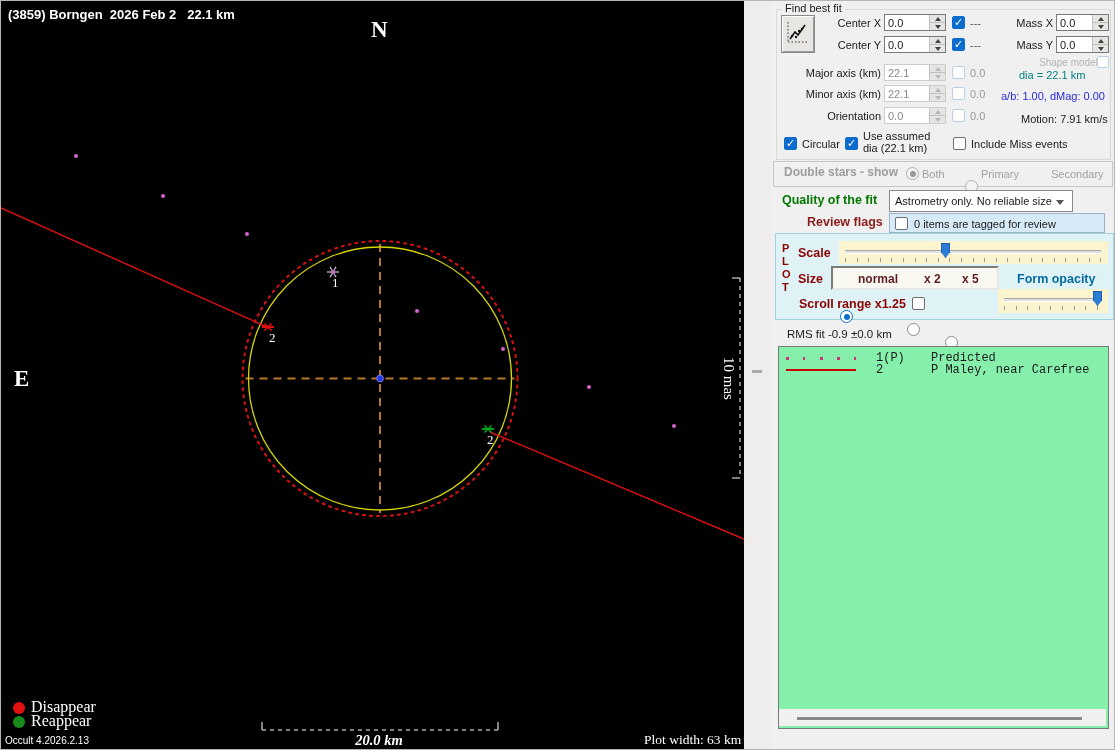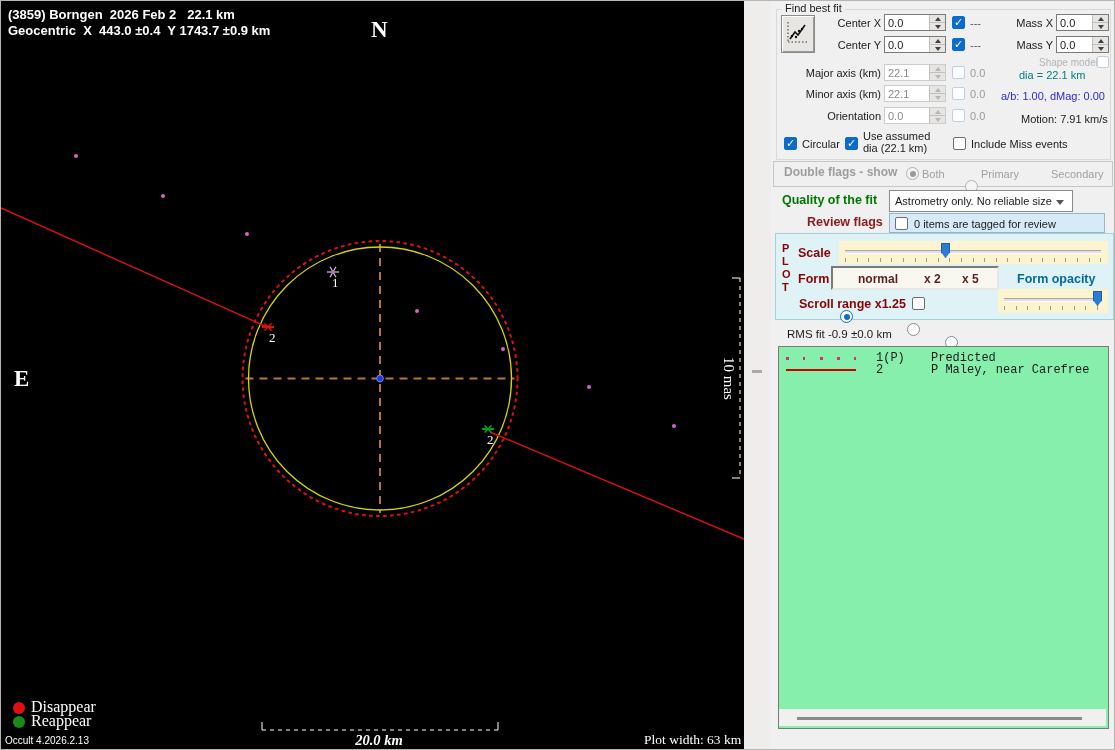--- a/index.html
+++ b/index.html
@@ -100,21 +100,20 @@
         <circle cx="379" cy="377.5" r="3.4" fill="#2438e8" stroke="#8891ff" stroke-width="0.8"></circle>
         <line x1="261" y1="729" x2="497" y2="729" stroke="#ffffff" stroke-width="1" stroke-dasharray="4 4"></line>
         <line x1="261" y1="721" x2="261" y2="729" stroke="#ffffff" stroke-width="1"></line>
         <line x1="497" y1="721" x2="497" y2="729" stroke="#ffffff" stroke-width="1"></line>
         <line x1="739" y1="277" x2="739" y2="477" stroke="#ffffff" stroke-width="1" stroke-dasharray="4 4"></line>
         <line x1="731" y1="277" x2="739" y2="277" stroke="#ffffff" stroke-width="1"></line>
         <line x1="731" y1="477" x2="739" y2="477" stroke="#ffffff" stroke-width="1"></line>
       </svg>
 
     <div class="abs ptxt ptitle" style="left:7px;top:6px">(3859) Borngen  2026 Feb 2   22.1 km</div>
-    <div class="abs ptxt ptitle" style="left:7px;top:22px">Geocentric  X  443.0 ±0.4  Y 1743.7 ±0.9 km</div>
 
     <div class="abs ptxt serif cardinal" style="left:370px;top:16px">N</div>
     <div class="abs ptxt serif cardinal" style="left:13px;top:365px">E</div>
 
     <div class="abs ptxt serif chord-num" style="left:331px;top:274px">1</div>
     <div class="abs ptxt serif chord-num" style="left:268px;top:329px">2</div>
     <div class="abs ptxt serif chord-num" style="left:486px;top:431px">2</div>
 
     <div class="abs legend-dot" style="left:12px;top:701px;background:#e01010"></div>
     <div class="abs ptxt serif legend-txt" style="left:30px;top:697px">Disappear</div>
@@ -253,21 +252,21 @@
 
   <div class="abs cb checked" style="left:783px;top:136px"></div>
   <div class="abs lbl" style="left:801px;top:137px">Circular</div>
   <div class="abs cb checked" style="left:844px;top:136px"></div>
   <div class="abs lbl" style="left:862px;top:129px">Use assumed</div>
   <div class="abs lbl" style="left:862px;top:141px">dia (22.1 km)</div>
   <div class="abs cb" style="left:952px;top:136px"></div>
   <div class="abs lbl" style="left:970px;top:137px">Include Miss events</div>
 
   <div class="abs grp" style="left:772px;top:160px;width:338px;height:24px;border-color:#c6c6c6"></div>
-  <div class="abs" style="left:783px;top:164px;font-size:12px;font-weight:bold;color:#9d9d9d">Double flags - show</div>
+  <div class="abs" style="left:783px;top:164px;font-size:12px;font-weight:bold;color:#9d9d9d">Double stars - show</div>
   <div class="abs radio disabled sel" style="left:905px;top:166px"></div>
   <div class="abs lbl graytxt" style="left:921px;top:167px">Both</div>
   <div class="abs radio disabled" style="left:964px;top:166px"></div>
   <div class="abs lbl graytxt" style="left:980px;top:167px">Primary</div>
   <div class="abs radio disabled" style="left:1034px;top:166px"></div>
   <div class="abs lbl graytxt" style="left:1050px;top:167px">Secondary</div>
 
   <div class="abs" style="left:781px;top:192px;font-size:12.5px;font-weight:bold;color:#007800">Quality of the fit</div>
   <div class="abs combo" style="left:888px;top:189px;width:184px;height:22px">
     <div class="combo-txt">Astrometry only. No reliable size</div>
@@ -286,21 +285,21 @@
   <div class="abs maroon" style="left:781px;top:267px;font-size:11px">O</div>
   <div class="abs maroon" style="left:781px;top:280px;font-size:11px">T</div>
 
   <div class="abs maroon" style="left:797px;top:245px;font-size:12.5px">Scale</div>
   <div class="abs slider" style="left:838px;top:240px;width:269px;height:23px">
     <div class="groove" style="left:6px;top:9px;width:256px"></div>
     <div class="ticks" style="left:6px;top:17px;width:256px"></div>
     <div class="thumb" style="left:102px;top:2px"></div>
   </div>
 
-  <div class="abs maroon" style="left:797px;top:271px;font-size:12.5px">Form</div>
+  <div class="abs maroon" style="left:797px;top:271px;font-size:12.5px">Size</div>
   <div class="abs sizebox" style="left:830px;top:265px;width:168px;height:24px"></div>
   <div class="abs radio sel" style="left:839px;top:270px"></div>
   <div class="abs sizelbl" style="left:857px;top:271px">normal</div>
   <div class="abs radio" style="left:906px;top:270px"></div>
   <div class="abs sizelbl" style="left:923px;top:271px">x 2</div>
   <div class="abs radio" style="left:944px;top:270px"></div>
   <div class="abs sizelbl" style="left:961px;top:271px">x 5</div>
 
   <div class="abs" style="left:1016px;top:271px;font-size:12.5px;font-weight:bold;color:#0369a1">Form opacity</div>
   <div class="abs slider" style="left:997px;top:288px;width:110px;height:24px">

